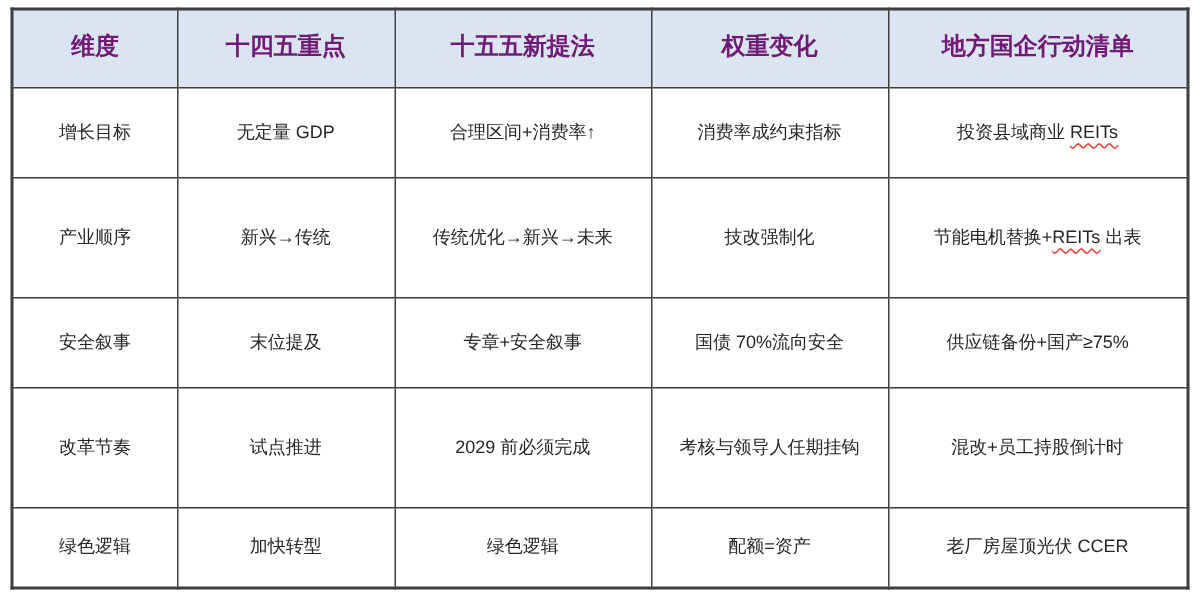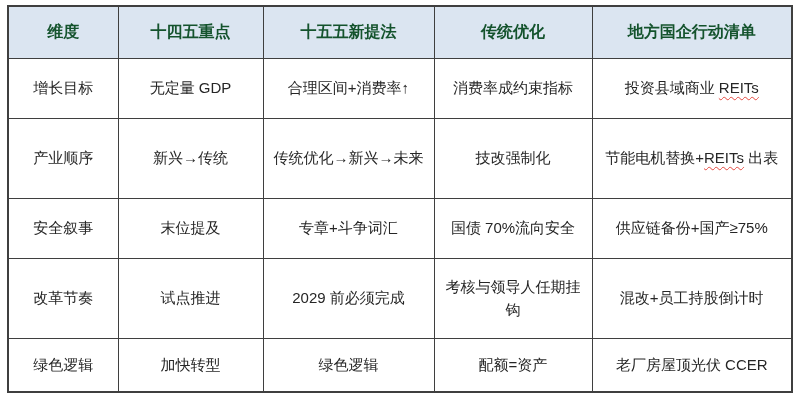--- a/index.html
+++ b/index.html
@@ -17,28 +17,28 @@
     width: 784px;
     border-collapse: collapse;
     table-layout: fixed;
     border: 2px solid #3f3f3f;
   }
   .doc-table td, .doc-table th {
     border: 1px solid #3f3f3f;
     text-align: center;
     vertical-align: middle;
     padding: 3px 10px;
-    font-size: 15px;
+    font-size: 12px;
     color: #262626;
     line-height: 1.55;
     word-break: break-word;
   }
   .doc-table th {
     background: #dbe5f1;
-    color: #14532d;
+    color: #701a75;
     font-weight: bold;
     font-size: 16px;
   }
   .col-0 { width: 110px; }
   .col-1 { width: 145px; }
   .col-2 { width: 171px; }
   .col-3 { width: 158px; }
   .col-4 { width: 200px; }
   .h-head { height: 52px; }
   .h-60 { height: 60px; }
@@ -62,21 +62,21 @@
       <col class="col-1">
       <col class="col-2">
       <col class="col-3">
       <col class="col-4">
   </colgroup>
   <tbody>
     <tr class="h-head">
       <th>维度</th>
       <th>十四五重点</th>
       <th>十五五新提法</th>
-      <th>传统优化</th>
+      <th>权重变化</th>
       <th>地方国企行动清单</th>
     </tr>
 
     <tr class="h-60">
       <td>增长目标</td>
       <td>无定量 GDP</td>
       <td>合理区间+消费率↑</td>
       <td>消费率成约束指标</td>
       <td><span>投资县域商业 </span><span class="spell">REITs</span><span></span></td>
     </tr>
@@ -85,21 +85,21 @@
       <td>产业顺序</td>
       <td>新兴→传统</td>
       <td>传统优化→新兴→未来</td>
       <td>技改强制化</td>
       <td><span>节能电机替换+</span><span class="spell">REITs</span><span> 出表</span></td>
     </tr>
 
     <tr class="h-60">
       <td>安全叙事</td>
       <td>末位提及</td>
-      <td>专章+斗争词汇</td>
+      <td>专章+安全叙事</td>
       <td>国债 70%流向安全</td>
       <td>供应链备份+国产≥75%</td>
     </tr>
 
     <tr class="h-80">
       <td>改革节奏</td>
       <td>试点推进</td>
       <td>2029 前必须完成</td>
       <td>考核与领导人任期挂钩</td>
       <td>混改+员工持股倒计时</td>

